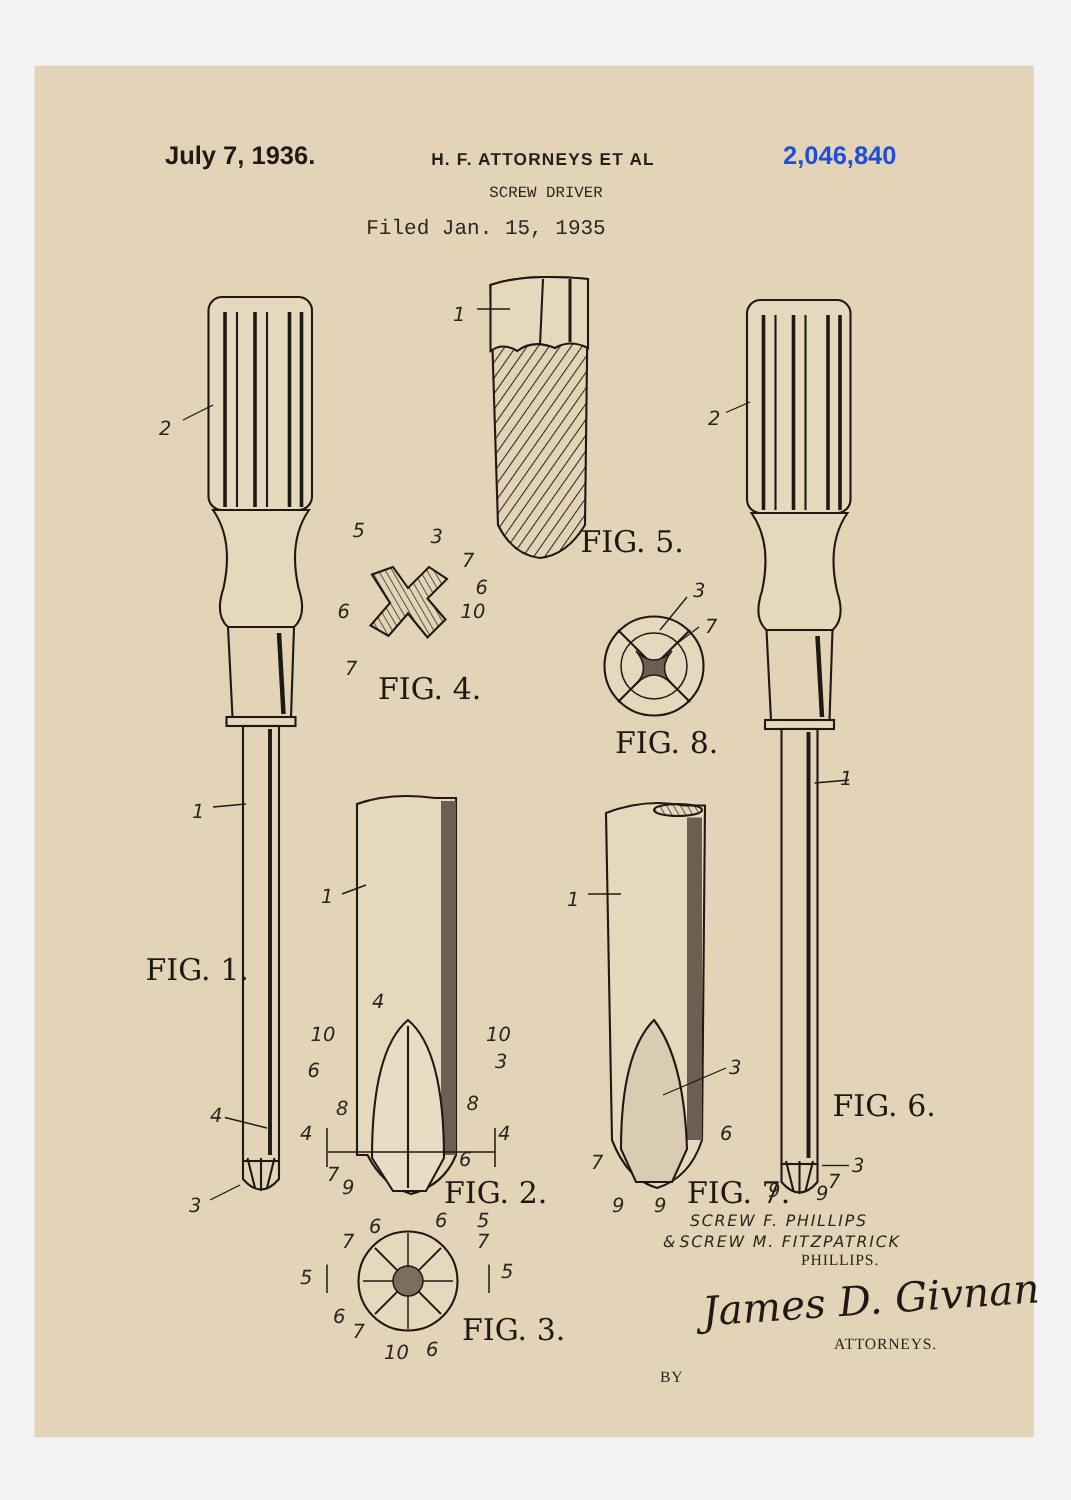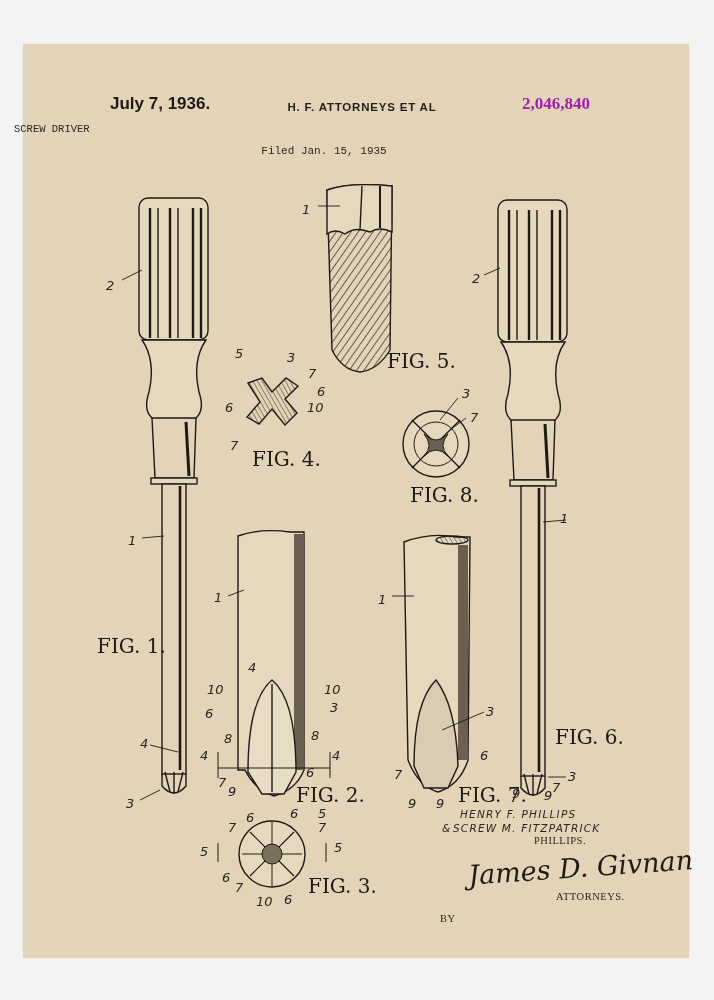--- a/index.html
+++ b/index.html
@@ -1,23 +1,23 @@
 <!DOCTYPE html>
 <html><head>
 <meta charset="utf-8">
 <style>
   html, body { margin:0; padding:0; }
   body { width:714px; height:1000px; background:#f3f3f3; position:relative; overflow:hidden; font-family:"Liberation Serif", serif; }
   .poster { position:absolute; left:23px; top:44px; width:666px; height:914px; background:#e3d4b8;
             box-shadow: 0 0 2px rgba(0,0,0,0.08); }
   .hdr-date { position:absolute; left:110px; top:94px; font-family:Liberation Sans, sans-serif; font-weight:bold; font-size:17px; color:#1d1a16; }
-  .hdr-num { position:absolute; left:522px; top:94px; font-family:Liberation Serif, serif; font-weight:bold; font-size:17px; color:#a21caf; }
+  .hdr-num { position:absolute; left:522px; top:94px; font-family:Liberation Sans, sans-serif; font-weight:bold; font-size:17px; color:#1d4ed8; }
   .hdr-inv { position:absolute; left:0; width:714px; top:101px; text-align:center; font-family:"Liberation Sans", sans-serif; font-weight:bold; font-size:11.5px; letter-spacing:0.8px; color:#231f1a; padding-left:10px; box-sizing:border-box; }
-  .hdr-title { position:absolute; left:0; width:714px; top:123px; text-align:left; font-family:"Liberation Mono", monospace; font-size:10.5px; color:#2a2620; padding-left:14px; box-sizing:border-box; }
-  .hdr-filed { position:absolute; left:0; width:634px; top:145px; text-align:center; font-family:"Liberation Mono", monospace; font-size:11px; color:#2a2620; padding-left:14px; box-sizing:border-box; }
+  .hdr-title { position:absolute; left:0; width:714px; top:123px; text-align:center; font-family:"Liberation Mono", monospace; font-size:10.5px; color:#2a2620; padding-left:14px; box-sizing:border-box; }
+  .hdr-filed { position:absolute; left:0; width:634px; top:145px; text-align:center; font-family:"Liberation Mono", monospace; font-size:14px; color:#2a2620; padding-left:14px; box-sizing:border-box; }
   svg.drawing { position:absolute; left:0; top:0; }
   .figlabel { font-family:"DejaVu Serif", serif; font-size:20px; fill:#1c1915; }
   .num { font-family:"DejaVu Sans", sans-serif; font-style:italic; font-size:13px; fill:#2a251f; }
   .inventor { position:absolute; font-family:"DejaVu Sans", sans-serif; font-style:italic; font-size:10.5px; color:#2a251f; letter-spacing:1.2px; }
   .roman { position:absolute; font-family:"Liberation Serif", serif; font-size:10.5px; color:#2a251f; letter-spacing:0.5px; }
   .sig { position:absolute; left:468px; top:852px; font-family:"DejaVu Serif", serif; font-style:italic; font-size:27px; color:#1e1a16; transform:rotate(-4deg); }
 </style>
 </head>
 <body>
 
@@ -191,19 +191,19 @@
     <text class="num" x="318" y="832">7</text>
     <text class="num" x="200" y="856">5</text>
     <text class="num" x="334" y="852">5</text>
     <text class="num" x="222" y="882">6</text>
     <text class="num" x="235" y="892">7</text>
     <text class="num" x="256" y="906">10</text>
     <text class="num" x="284" y="904">6</text>
   </g>
 </svg>
 
-<div class="inventor" style="left:460px; top:808px;">HENRY F. PHILLIPS</div>
+<div class="inventor" style="left:460px; top:808px;">SCREW F. PHILLIPS</div>
 <div class="inventor" style="left:442px; top:822px;">&amp;</div>
 <div class="inventor" style="left:453px; top:822px;">SCREW M. FITZPATRICK</div>
 <div class="roman" style="left:534px; top:835px;">PHILLIPS.</div>
 <div class="roman" style="left:440px; top:913px;">BY</div>
 <div class="sig">James D. Givnan</div>
 <div class="roman" style="left:556px; top:891px;text-align:center;">ATTORNEYS.</div>
 
 </body></html>

